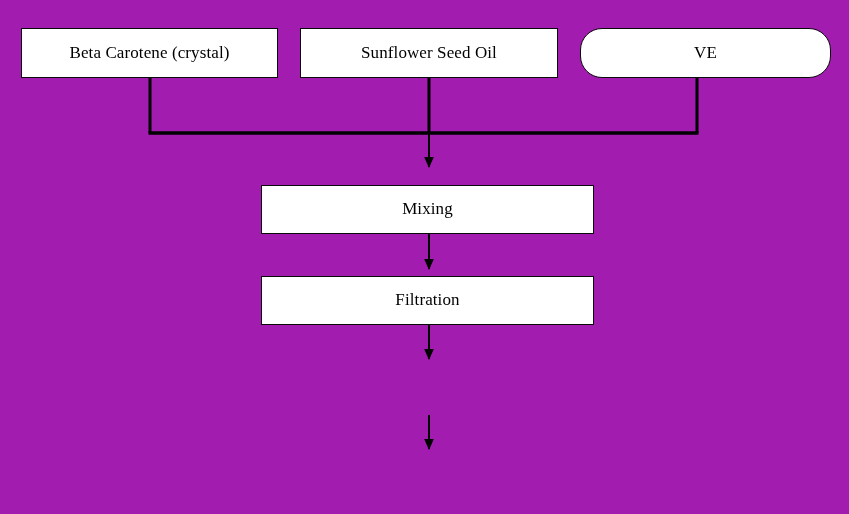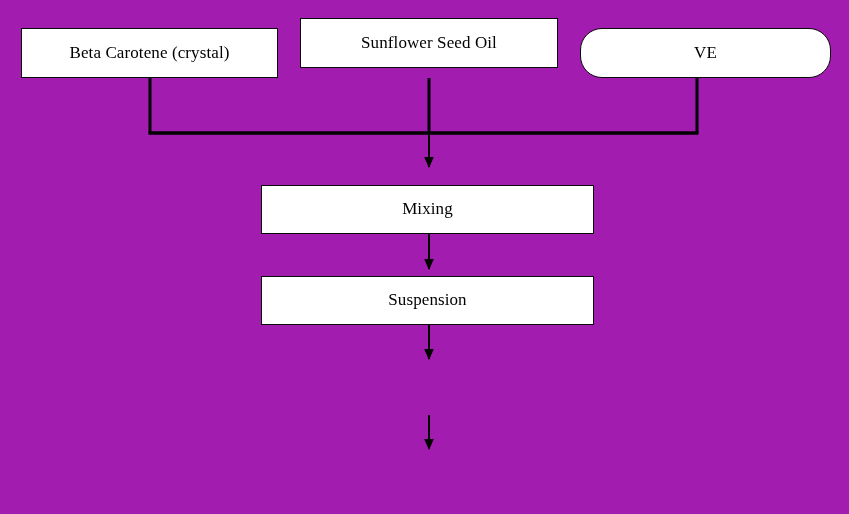--- a/index.html
+++ b/index.html
@@ -41,21 +41,21 @@
   .node-label {
     font-family: "Liberation Serif", "DejaVu Serif", serif;
     font-size: 17px;
     line-height: 1.1;
     color: #000000;
     white-space: nowrap;
     letter-spacing: 0.1px;
   }
   
   #node-beta-carotene-crystal { left: 21px;  top: 28px;  width: 257px; height: 50px; }
-  #node-sunflower-seed-oil    { left: 300px; top: 18px;  width: 258px; height: 50px; }
+  #node-sunflower-seed-oil    { left: 300px; top: 28px;  width: 258px; height: 50px; }
   #node-ve                    { left: 580px; top: 28px;  width: 251px; height: 50px; border-radius: 22px; }
   
   #node-mixing                { left: 261px; top: 185px; width: 333px; height: 49px; }
   #node-filtration            { left: 261px; top: 276px; width: 333px; height: 49px; }
   #node-packing               { left: 261px; top: 366px; width: 333px; height: 49px; }
   #node-beta-carotene-oil-suspension { left: 261px; top: 456px; width: 333px; height: 49px; }
 </style>
 </head>
 <body>
 
@@ -99,18 +99,18 @@
 
   <div class="node-box" id="node-ve">
     <span class="node-label">VE</span>
   </div>
 
   <div class="node-box" id="node-mixing">
     <span class="node-label">Mixing</span>
   </div>
 
   <div class="node-box" id="node-filtration">
-    <span class="node-label">Suspension</span>
+    <span class="node-label">Filtration</span>
   </div>
 
 
 
 </div>
 
 </body></html>

